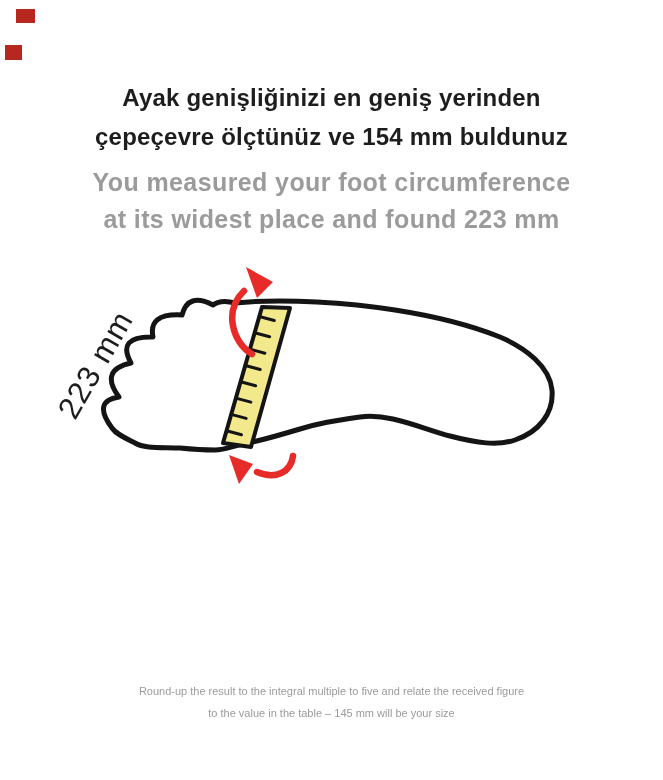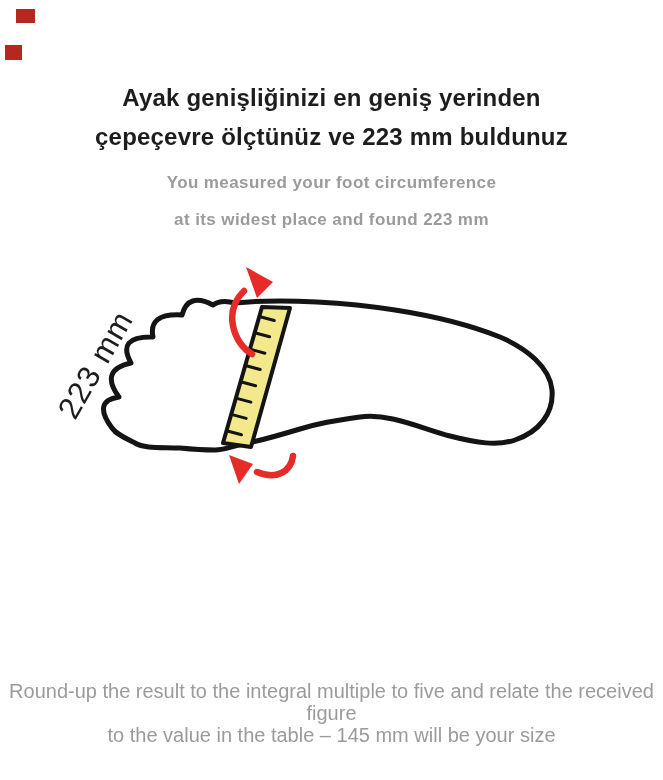--- a/index.html
+++ b/index.html
@@ -26,21 +26,21 @@
     font-size: 24px;
     line-height: 39px;
     font-weight: 700;
     letter-spacing: 0.2px;
     color: var(--ink, #1d1d1d);
   }
   .title-en {
     position: absolute;
     top: 158px; left: 0; right: 0;
     text-align: center;
-    font-size: 17px;
+    font-size: 25px;
     line-height: 37px;
     font-weight: 700;
     letter-spacing: 0.4px;
     color: var(--gray, #9b9b9b);
   }
   .illustration {
     position: absolute;
     left: 45px; top: 245px;
     width: 520px; height: 270px;
   }
@@ -81,36 +81,36 @@
     text-align: center;
     font-size: 17px;
     line-height: 24px;
     letter-spacing: -0.2px;
     color: #2a2a2a;
   }
   .note-en {
     position: absolute;
     top: 674px; left: 0; right: 0;
     text-align: center;
-    font-size: 20px;
+    font-size: 11px;
     line-height: 22px;
     color: var(--gray, #9b9b9b);
   }
 </style>
 </head>
 <body>
 
 <div class="stage">
 
   <div class="corner-mark m1"></div>
   <div class="corner-mark m2"></div>
 
   <div class="title-tr">
     <div>Ayak genişliğinizi en geniş yerinden</div>
-    <div>çepeçevre ölçtünüz ve 223 mm buldunuz</div>
+    <div>çepeçevre ölçtünüz ve 154 mm buldunuz</div>
   </div>
 
   <div class="title-en">
     <div>You measured your foot circumference</div>
     <div>at its widest place and found 223 mm</div>
   </div>
 
   <svg class="illustration" viewBox="0 0 520 270">
 
     <path class="foot-outline" d="M 190,52

